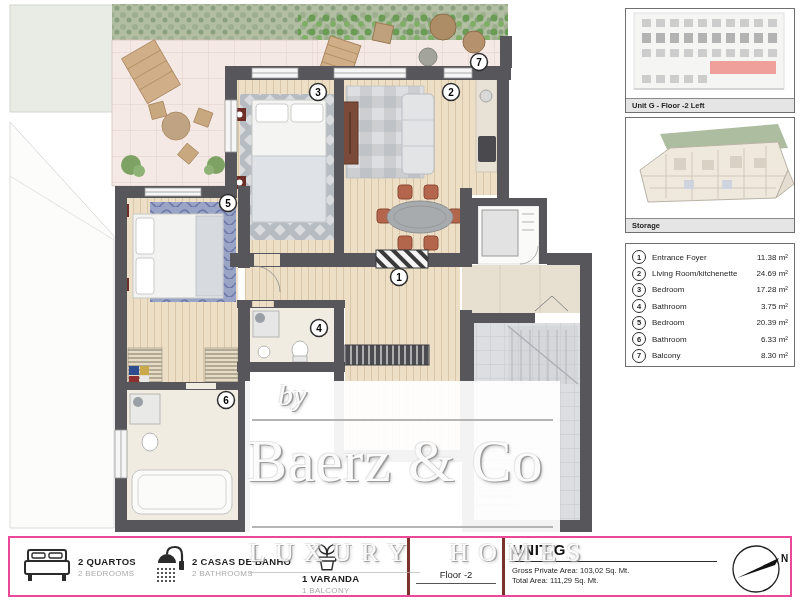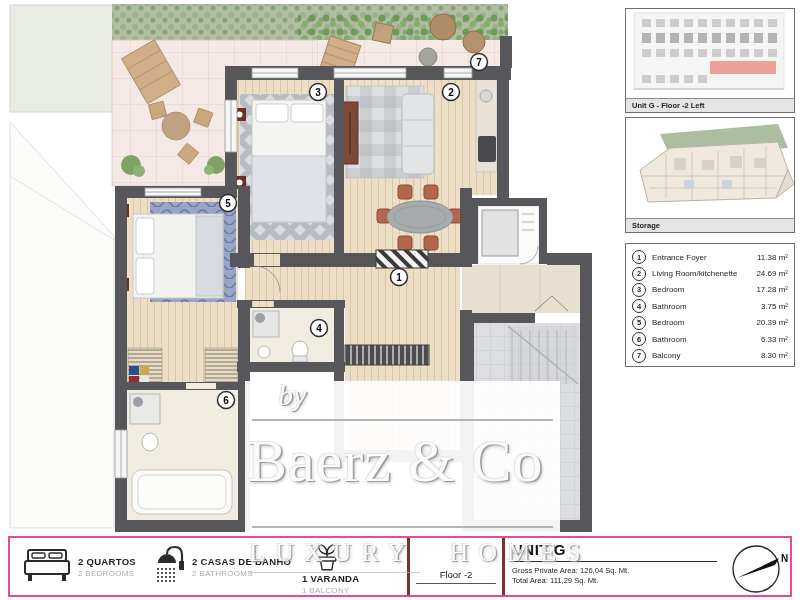--- a/index.html
+++ b/index.html
@@ -523,21 +523,21 @@
   <div id="floor-cell">
     <div id="floor-label">Floor -2</div>
     <div id="floor-rule"></div>
     <div id="type-label">T2</div>
   </div>
 
   <div id="unit-block">
     <div id="unit-title">UNIT G</div>
     <div id="unit-rule"></div>
     <div id="area-lines">
-      <div class="area-line">Gross Private Area: 126,04 Sq. Mt.</div>
+      <div class="area-line">Gross Private Area: 103,02 Sq. Mt.</div>
       <div class="area-line">Total Area: 111,29 Sq. Mt.</div>
     </div>
   </div>
 
   <svg id="compass" width="62" height="56" viewBox="0 0 62 56">
     <circle cx="28" cy="29" r="23" fill="none" stroke="#222" stroke-width="1.3"></circle>
     <polygon points="9,38 51,18 47,25" fill="#111"></polygon>
     <text x="53" y="22" font-family="Liberation Sans, sans-serif" font-size="10" font-weight="bold" fill="#111">N</text>
   </svg>
 

